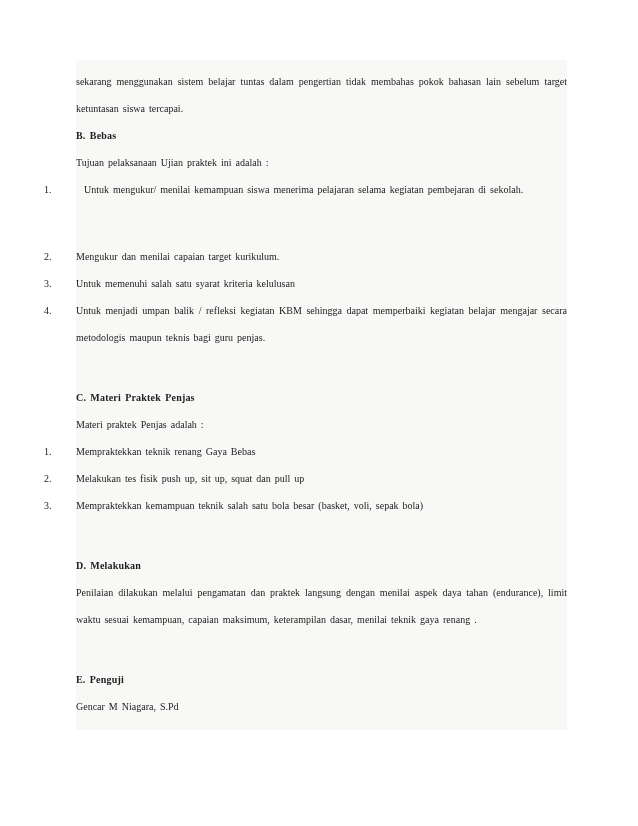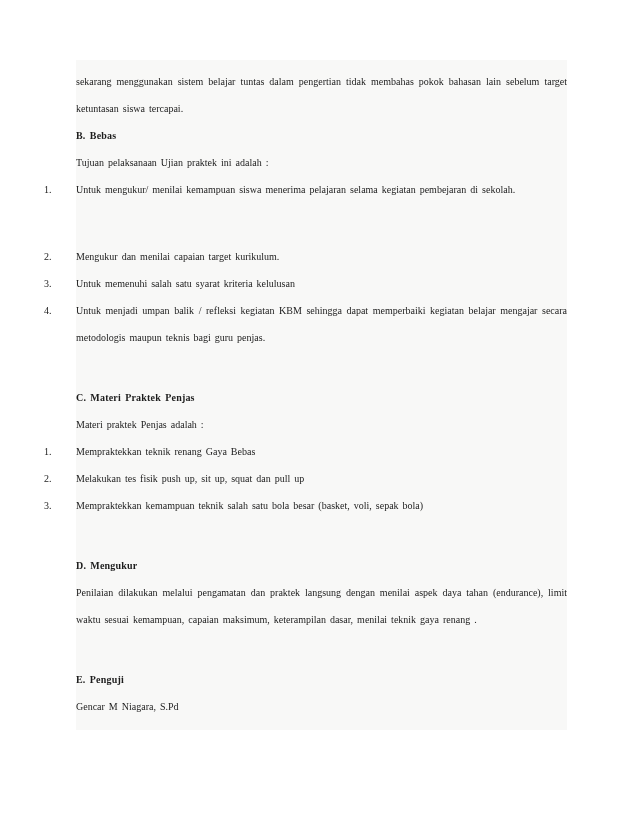--- a/index.html
+++ b/index.html
@@ -63,21 +63,21 @@
 <div class="page">
   <div class="content">
 
     <p class="para justify">sekarang menggunakan sistem belajar tuntas dalam pengertian tidak membahas pokok bahasan lain sebelum target ketuntasan siswa tercapai.</p>
 
     <h3 class="heading">B. Bebas</h3>
     <p class="lead">Tujuan pelaksanaan Ujian praktek ini adalah :</p>
     <ol class="doc-list">
       <li>
         <span class="num">1.</span>
-        <span class="li-text justify" style="display:block;">Untuk mengukur/ menilai kemampuan siswa menerima pelajaran selama kegiatan pembejaran di sekolah.</span>
+        <span class="li-text justify" style="display:block;margin-left:8px;">Untuk mengukur/ menilai kemampuan siswa menerima pelajaran selama kegiatan pembejaran di sekolah.</span>
       </li>
       <li>
         <span class="num">2.</span>
         <span class="li-text" style="display:block;margin-top:40px;">Mengukur dan menilai capaian target kurikulum.</span>
       </li>
       <li>
         <span class="num">3.</span>
         <span class="li-text" style="display:block;font-family:Liberation Serif, serif;">Untuk memenuhi salah satu syarat kriteria kelulusan</span>
       </li>
       <li>
@@ -96,20 +96,20 @@
       <li>
         <span class="num">2.</span>
         <span class="li-text" style="display:block;">Melakukan tes fisik push up, sit up, squat dan pull up</span>
       </li>
       <li>
         <span class="num">3.</span>
         <span class="li-text" style="display:block;">Mempraktekkan kemampuan teknik salah satu bola besar (basket, voli, sepak bola)</span>
       </li>
     </ol>
 
-    <h3 class="heading sec-gap">D. Mengukur</h3>
+    <h3 class="heading sec-gap">D. Melakukan</h3>
     <p class="para justify">Penilaian dilakukan melalui pengamatan dan praktek langsung dengan menilai aspek daya tahan (endurance), limit waktu sesuai kemampuan, capaian maksimum, keterampilan dasar, menilai teknik gaya renang .</p>
 
     <h3 class="heading sec-gap">E. Penguji</h3>
     <p class="para">Gencar M Niagara, S.Pd</p>
 
   </div>
 </div>
 
 </body></html>

